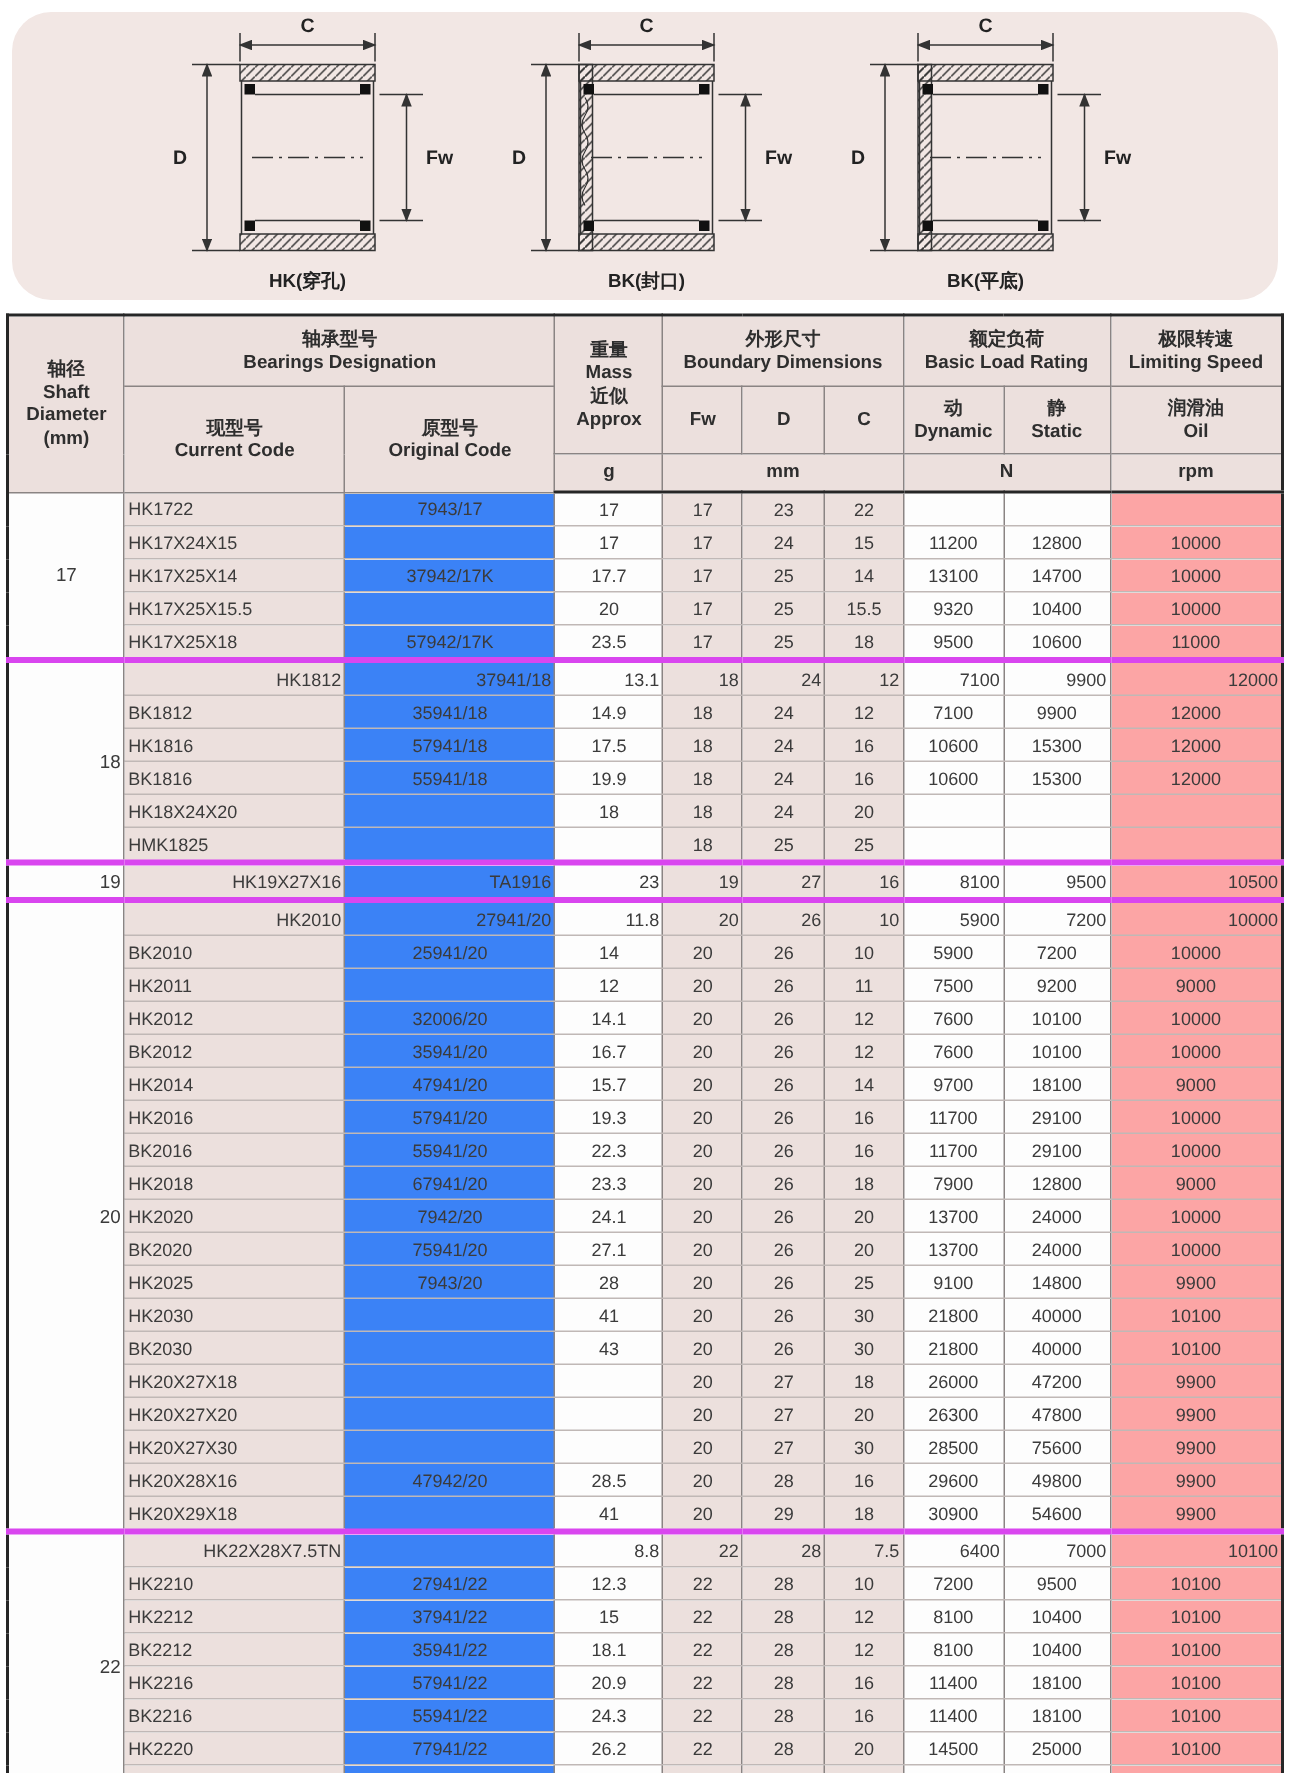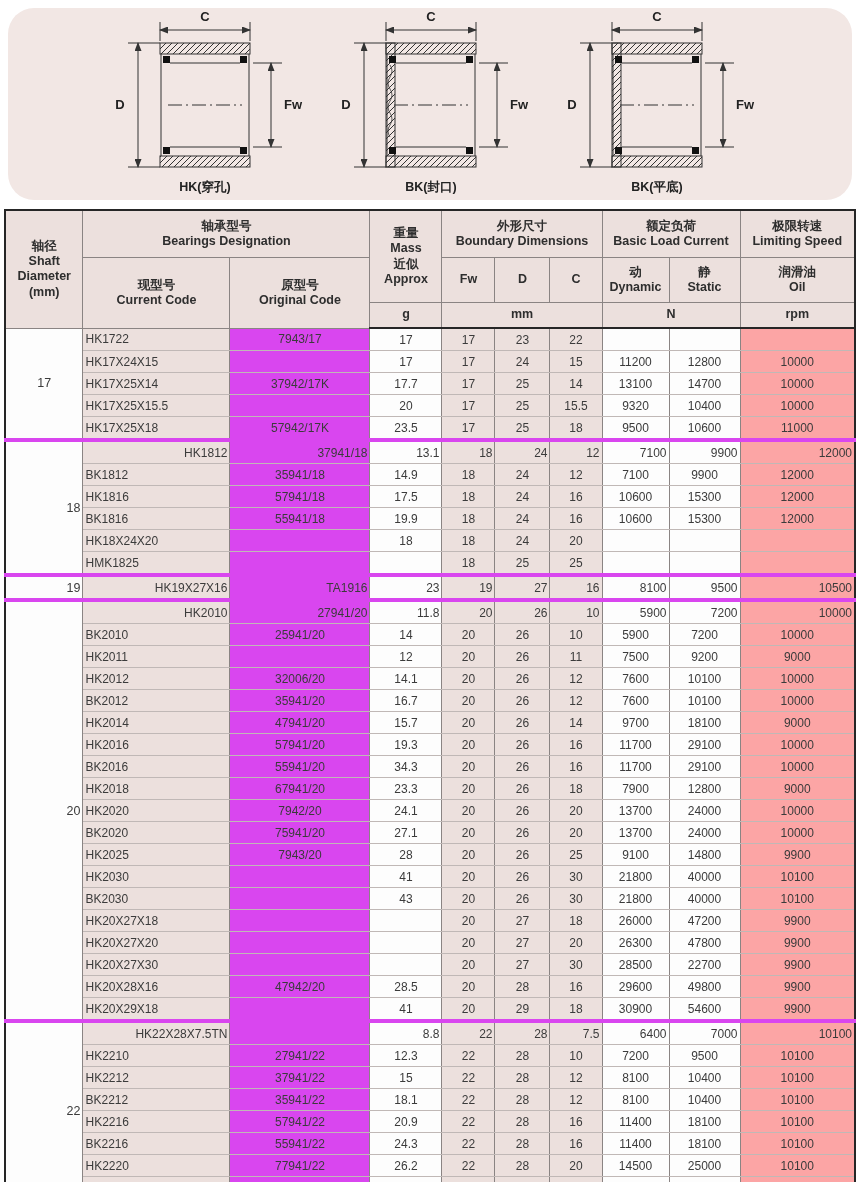--- a/index.html
+++ b/index.html
@@ -52,21 +52,21 @@
     background:#fdfdfd;
     white-space:nowrap;
   }
   tr.h1 th{height:42px;}
   tr.h2 th{height:40px;}
   tr.h3 th{height:20px;}
   thead tr.h3 th{border-bottom:2px solid #262626;}
   thead th{border-bottom-color:#8a8483;}
 
   td.c-cur{text-align:left;background:#ece0dd;}
-  td.c-org{background:#d946ef;}
+  td.c-org{background:#3b82f6;}
   td.c-dim{background:#ece0dd;}
   td.c-rpm{background:#fca5a5;}
   td.c-dia{background:#fdfdfd;font-size:12.5px;}
   tr.group-start td{border-top:4px solid #d946ef;text-align:right;}
 </style>
 </head>
 <body>
 
 <div class="banner" id="banner">
     <div class="diagram">
@@ -225,21 +225,21 @@
 (mm)</th>
       <th colspan="2">轴承型号
 Bearings Designation</th>
       <th rowspan="2">重量
 Mass
 近似
 Approx</th>
       <th colspan="3">外形尺寸
 Boundary Dimensions</th>
       <th colspan="2">额定负荷
-Basic Load Current</th>
+Basic Load Rating</th>
       <th>极限转速
 Limiting Speed</th>
     </tr>
     <tr class="h2">
       <th rowspan="2">现型号
 Current Code</th>
       <th rowspan="2">原型号
 Original Code</th>
       <th>Fw</th>
       <th>D</th>
@@ -468,21 +468,21 @@
         <td class="c-dim">20</td>
         <td class="c-dim">26</td>
         <td class="c-dim">16</td>
         <td class="c-load">11700</td>
         <td class="c-load">29100</td>
         <td class="c-rpm">10000</td>
       </tr>
       <tr>
         <td class="c-cur">BK2016</td>
         <td class="c-org">55941/20</td>
-        <td class="c-mass">34.3</td>
+        <td class="c-mass">22.3</td>
         <td class="c-dim">20</td>
         <td class="c-dim">26</td>
         <td class="c-dim">16</td>
         <td class="c-load">11700</td>
         <td class="c-load">29100</td>
         <td class="c-rpm">10000</td>
       </tr>
       <tr>
         <td class="c-cur">HK2018</td>
         <td class="c-org">67941/20</td>
@@ -572,21 +572,21 @@
         <td class="c-rpm">9900</td>
       </tr>
       <tr>
         <td class="c-cur">HK20X27X30</td>
         <td class="c-org"></td>
         <td class="c-mass"></td>
         <td class="c-dim">20</td>
         <td class="c-dim">27</td>
         <td class="c-dim">30</td>
         <td class="c-load">28500</td>
-        <td class="c-load">22700</td>
+        <td class="c-load">75600</td>
         <td class="c-rpm">9900</td>
       </tr>
       <tr>
         <td class="c-cur">HK20X28X16</td>
         <td class="c-org">47942/20</td>
         <td class="c-mass">28.5</td>
         <td class="c-dim">20</td>
         <td class="c-dim">28</td>
         <td class="c-dim">16</td>
         <td class="c-load">29600</td>

